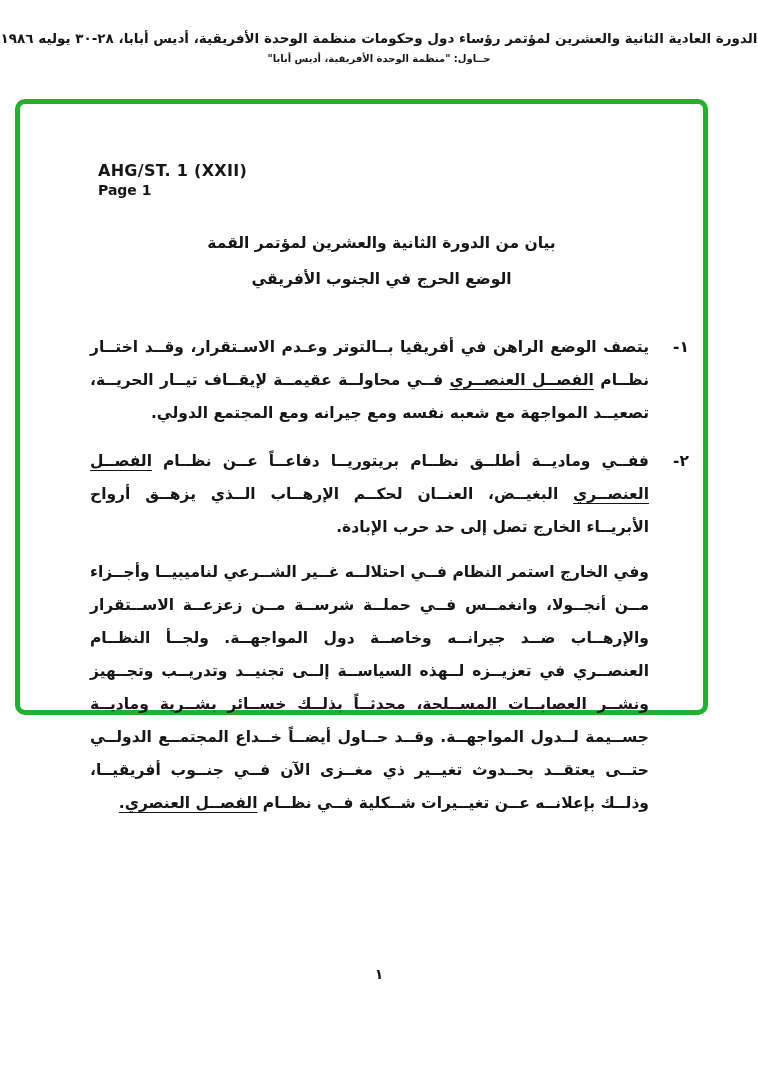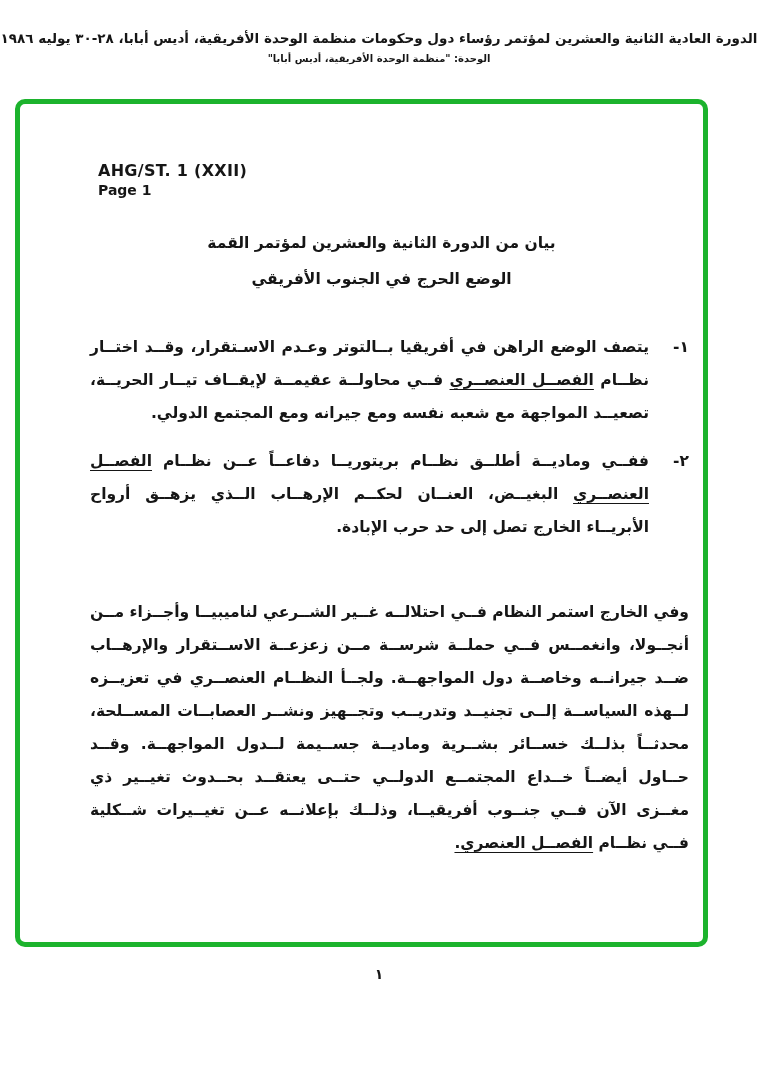--- a/index.html
+++ b/index.html
@@ -36,21 +36,21 @@
     font-size: 10px;
     font-weight: bold;
   }
 
   
   .doc-frame {
     position: absolute;
     left: 15px;
     top: 99px;
     width: 693px;
-    height: 848px;
+    height: 616px;
     border: 5px solid #1cb32d;
     border-radius: 10px;
     box-sizing: border-box;
     background: #ffffff;
   }
 
   .doc-ref-block {
     margin: 57px 0 0 78px;
     direction: ltr;
     text-align: left;
@@ -93,21 +93,21 @@
     text-align: right;
   }
   .para-text {
     flex: 1;
     font-size: 15.5px;
     font-weight: bold;
     line-height: 33px;
     text-align: justify;
     text-justify: inter-word;
   }
-  .para.continuation { margin-top: -3px; flex-direction: column; }
+  .para.continuation { margin-top: -3px; }
   .ul-term {
     text-decoration: underline;
     text-decoration-thickness: 1.2px;
     text-underline-offset: 4px;
   }
 
   
   .footer-page-num {
     position: absolute;
     top: 966px;
@@ -118,21 +118,21 @@
     font-weight: bold;
     direction: rtl;
   }
 </style>
 </head>
 <body>
 
 <div class="top-header">
   <div class="hdr-line1">الدورة العادية الثانية والعشرين لمؤتمر رؤساء دول وحكومات منظمة الوحدة الأفريقية، أديس أبابا، ٢٨-٣٠ يوليه ١٩٨٦</div>
   <div class="hdr-line2">
-    <span>الوحدة:</span>
+    <span>حــاول:</span>
     <span>"منظمة الوحدة الأفريقية، أديس أبابا"</span>
   </div>
 </div>
 
 <div class="doc-frame">
 
   <div class="doc-ref-block">
     <div class="doc-ref">AHG/ST. 1 (XXII)</div>
     <div class="doc-page-label">Page 1</div>
   </div>

